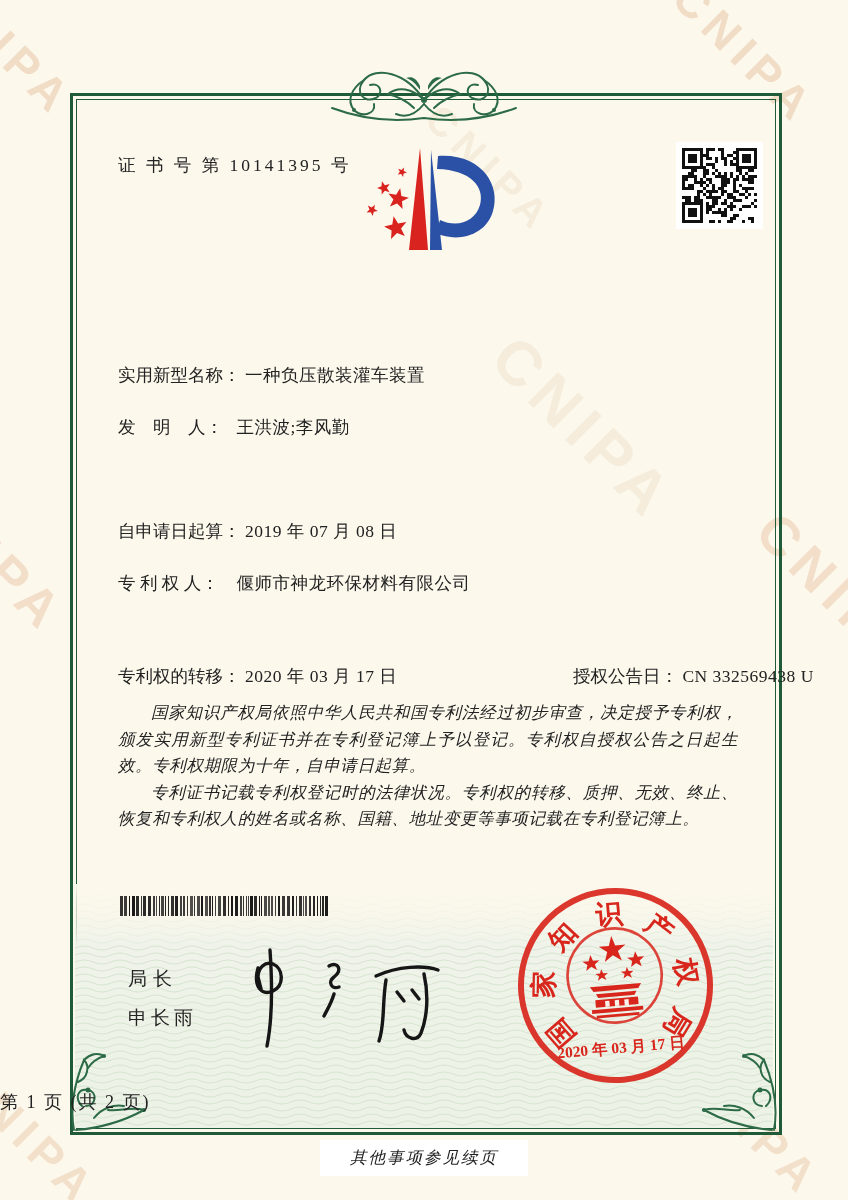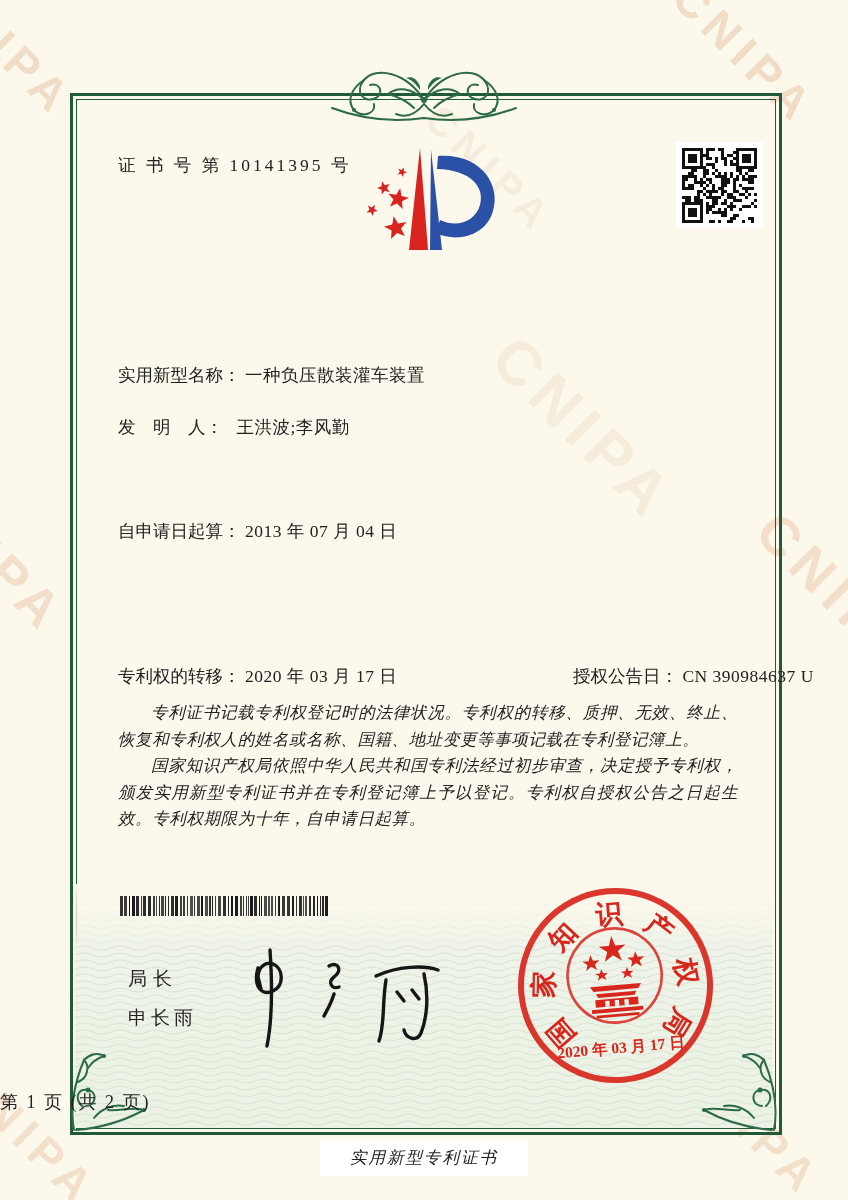--- a/index.html
+++ b/index.html
@@ -522,34 +522,38 @@
   <div class="row" style="top:363px">
     <span class="lab">实用新型名称：</span>
     <span class="val">一种负压散装灌车装置</span>
   </div>
   <div class="row" style="top:415px">
     <span class="lab">发　明　人：</span>
     <span class="val">王洪波;李风勤</span>
   </div>
   <div class="row" style="top:519px">
     <span class="lab">自申请日起算：</span>
-    <span class="val">2013 年 07 月 04 日</span>
+    <span class="val">2019 年 07 月 08 日</span>
+  </div>
+  <div class="row" style="top:571px">
+    <span class="lab">专 利 权 人：</span>
+    <span class="val">偃师市神龙环保材料有限公司</span>
   </div>
   <div class="row" style="top:664px">
     <span class="lab">专利权的转移：</span>
     <span class="val">2020 年 03 月 17 日</span>
     <span class="grant2">
       <span>授权公告日：</span>
-      <span class="val">CN 390984637 U</span>
+      <span class="val">CN 332569438 U</span>
     </span>
   </div>
 
   <div class="body-text">
+    <p>国家知识产权局依照中华人民共和国专利法经过初步审查，决定授予专利权，颁发实用新型专利证书并在专利登记簿上予以登记。专利权自授权公告之日起生效。专利权期限为十年，自申请日起算。</p>
     <p>专利证书记载专利权登记时的法律状况。专利权的转移、质押、无效、终止、恢复和专利权人的姓名或名称、国籍、地址变更等事项记载在专利登记簿上。</p>
-    <p>国家知识产权局依照中华人民共和国专利法经过初步审查，决定授予专利权，颁发实用新型专利证书并在专利登记簿上予以登记。专利权自授权公告之日起生效。专利权期限为十年，自申请日起算。</p>
   </div>
 
   <div class="barcode" id="barcode"><span class="b" style="width: 3px; opacity: 0.87;"></span><span class="s" style="width: 1px;"></span><span class="b" style="width: 3px; opacity: 0.84;"></span><span class="s" style="width: 2px;"></span><span class="b" style="width: 1px; opacity: 1;"></span><span class="s" style="width: 2px;"></span><span class="b" style="width: 3px; opacity: 0.99;"></span><span class="s" style="width: 1px;"></span><span class="b" style="width: 3px; opacity: 0.91;"></span><span class="s" style="width: 2px;"></span><span class="b" style="width: 1px; opacity: 0.83;"></span><span class="s" style="width: 1px;"></span><span class="b" style="width: 3px; opacity: 0.91;"></span><span class="s" style="width: 2px;"></span><span class="b" style="width: 3px; opacity: 0.91;"></span><span class="s" style="width: 2px;"></span><span class="b" style="width: 2px; opacity: 0.83;"></span><span class="s" style="width: 1px;"></span><span class="b" style="width: 1px; opacity: 0.78;"></span><span class="s" style="width: 2px;"></span><span class="b" style="width: 1px; opacity: 0.91;"></span><span class="s" style="width: 1px;"></span><span class="b" style="width: 3px; opacity: 0.8;"></span><span class="s" style="width: 1px;"></span><span class="b" style="width: 1px; opacity: 0.95;"></span><span class="s" style="width: 2px;"></span><span class="b" style="width: 1px; opacity: 0.93;"></span><span class="s" style="width: 2px;"></span><span class="b" style="width: 3px; opacity: 0.89;"></span><span class="s" style="width: 1px;"></span><span class="b" style="width: 3px; opacity: 0.96;"></span><span class="s" style="width: 2px;"></span><span class="b" style="width: 2px; opacity: 0.82;"></span><span class="s" style="width: 1px;"></span><span class="b" style="width: 2px; opacity: 0.83;"></span><span class="s" style="width: 2px;"></span><span class="b" style="width: 1px; opacity: 0.86;"></span><span class="s" style="width: 2px;"></span><span class="b" style="width: 3px; opacity: 0.75;"></span><span class="s" style="width: 1px;"></span><span class="b" style="width: 1px; opacity: 0.86;"></span><span class="s" style="width: 2px;"></span><span class="b" style="width: 3px; opacity: 0.77;"></span><span class="s" style="width: 1px;"></span><span class="b" style="width: 2px; opacity: 0.99;"></span><span class="s" style="width: 2px;"></span><span class="b" style="width: 3px; opacity: 0.75;"></span><span class="s" style="width: 1px;"></span><span class="b" style="width: 2px; opacity: 0.88;"></span><span class="s" style="width: 1px;"></span><span class="b" style="width: 1px; opacity: 0.98;"></span><span class="s" style="width: 2px;"></span><span class="b" style="width: 1px; opacity: 0.82;"></span><span class="s" style="width: 2px;"></span><span class="b" style="width: 3px; opacity: 0.79;"></span><span class="s" style="width: 2px;"></span><span class="b" style="width: 3px; opacity: 0.89;"></span><span class="s" style="width: 2px;"></span><span class="b" style="width: 1px; opacity: 0.93;"></span><span class="s" style="width: 2px;"></span><span class="b" style="width: 2px; opacity: 0.99;"></span><span class="s" style="width: 2px;"></span><span class="b" style="width: 3px; opacity: 0.97;"></span><span class="s" style="width: 2px;"></span><span class="b" style="width: 2px; opacity: 0.81;"></span><span class="s" style="width: 1px;"></span><span class="b" style="width: 1px; opacity: 0.86;"></span><span class="s" style="width: 2px;"></span><span class="b" style="width: 1px; opacity: 0.84;"></span><span class="s" style="width: 1px;"></span><span class="b" style="width: 1px; opacity: 0.81;"></span><span class="s" style="width: 1px;"></span><span class="b" style="width: 3px; opacity: 0.99;"></span><span class="s" style="width: 1px;"></span><span class="b" style="width: 3px; opacity: 0.91;"></span><span class="s" style="width: 2px;"></span><span class="b" style="width: 1px; opacity: 1;"></span><span class="s" style="width: 1px;"></span><span class="b" style="width: 1px; opacity: 0.99;"></span><span class="s" style="width: 2px;"></span><span class="b" style="width: 3px; opacity: 0.77;"></span><span class="s" style="width: 1px;"></span><span class="b" style="width: 2px; opacity: 0.75;"></span><span class="s" style="width: 1px;"></span><span class="b" style="width: 2px; opacity: 0.77;"></span><span class="s" style="width: 2px;"></span><span class="b" style="width: 1px; opacity: 0.82;"></span><span class="s" style="width: 2px;"></span><span class="b" style="width: 2px; opacity: 0.96;"></span><span class="s" style="width: 2px;"></span><span class="b" style="width: 3px; opacity: 0.85;"></span><span class="s" style="width: 2px;"></span><span class="b" style="width: 3px; opacity: 0.86;"></span><span class="s" style="width: 2px;"></span><span class="b" style="width: 2px; opacity: 0.96;"></span><span class="s" style="width: 2px;"></span><span class="b" style="width: 1px; opacity: 0.86;"></span><span class="s" style="width: 2px;"></span><span class="b" style="width: 3px; opacity: 0.87;"></span><span class="s" style="width: 1px;"></span><span class="b" style="width: 1px; opacity: 0.78;"></span><span class="s" style="width: 1px;"></span><span class="b" style="width: 2px; opacity: 0.75;"></span><span class="s" style="width: 2px;"></span><span class="b" style="width: 2px; opacity: 0.88;"></span><span class="s" style="width: 2px;"></span><span class="b" style="width: 2px; opacity: 0.92;"></span><span class="s" style="width: 2px;"></span><span class="b" style="width: 1px; opacity: 0.99;"></span><span class="s" style="width: 2px;"></span><span class="b" style="width: 1px; opacity: 0.92;"></span><span class="s" style="width: 1px;"></span><span class="b" style="width: 2px; opacity: 0.93;"></span><span class="s" style="width: 1px;"></span><span class="b" style="width: 3px; opacity: 0.97;"></span><span class="s" style="width: 2px;"></span></div>
 
   <div class="signer-title">局长</div>
   <div class="signer-name">申长雨</div>
   <svg class="signature" width="220" height="105" viewBox="0 0 220 105">
     <g stroke="#161616" fill="none" stroke-width="3.4" stroke-linecap="round">
       <path d="M30,24 C25,42 33,52 45,47 C57,41 55,24 45,20 C37,17 30,24 30,33 L33,45"></path>
       <path d="M42,6 C44,35 45,72 39,102"></path>
@@ -587,15 +591,15 @@
         <rect x="96" y="146" width="8" height="11" fill="#fcf0ea"></rect>
         <rect x="114" y="146" width="8" height="11" fill="#fcf0ea"></rect>
         <rect x="52" y="161" width="96" height="7"></rect>
         <rect x="60" y="172" width="80" height="5"></rect>
       </g>
     </svg>
     <div class="seal-date">2020 年 03 月 17 日</div>
   </div>
 
   <div class="page-footer">第 1 页 (共 2 页)</div>
-  <div class="cont-note">实用新型专利证书</div>
+  <div class="cont-note">其他事项参见续页</div>
 
 </div>
 
 </body></html>

